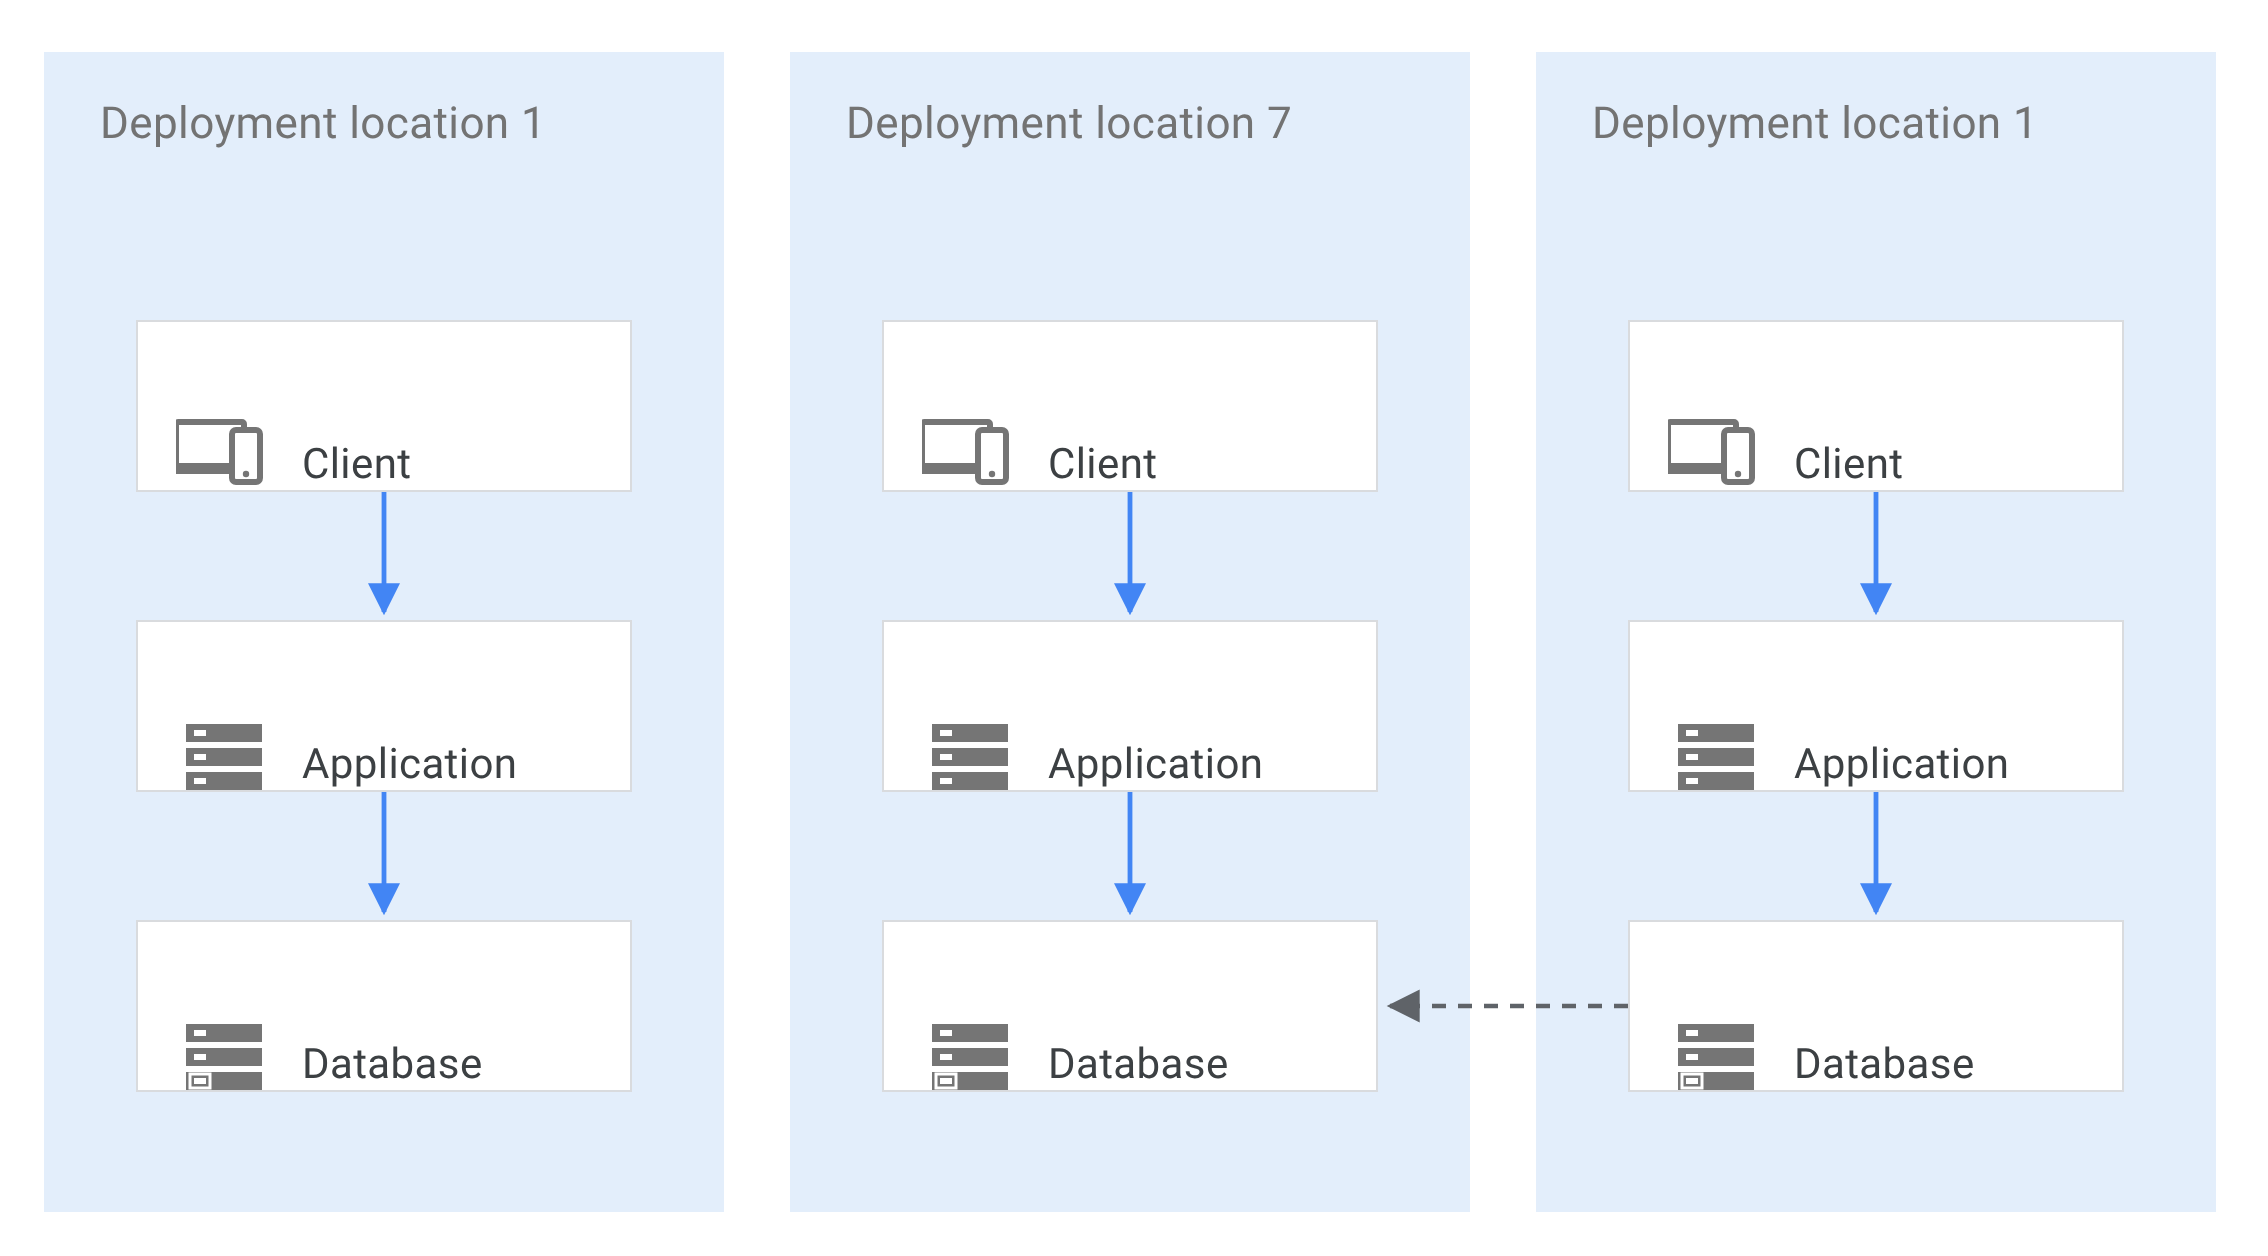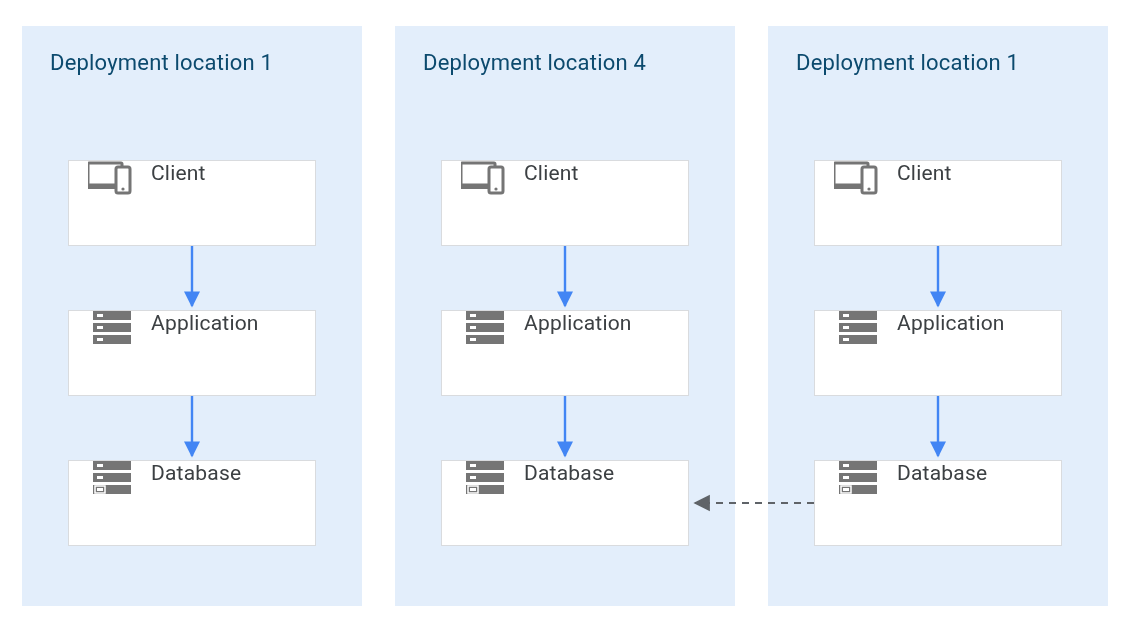--- a/index.html
+++ b/index.html
@@ -19,31 +19,31 @@
     background: #e3eefb;
     box-sizing: border-box;
     top: 26px;
     height: 580px;
   }
   .region-title {
     position: absolute;
     top: 24px;
     left: 28px;
     font-size: 22px;
-    color: #0c4a6e;
+    color: #737373;
     letter-spacing: 0.2px;
   }
   .node {
     position: absolute;
     background: #fff;
     border: 1px solid #d9dbde;
     box-sizing: border-box;
     display: flex;
     flex-direction: row;
-    align-items: flex-start;
+    align-items: flex-end;
     height: 86px;
   }
   .node .icon-wrap {
     width: 78px;
     display: flex;
     align-items: center;
     justify-content: center;
     padding-left: 4px;
   }
   .node .label {
@@ -56,21 +56,21 @@
 </head>
 <body>
 
 <div class="canvas">
 
   <div class="region" style="left:22px; width:340px;">
     <div class="region-title">Deployment location 1</div>
   </div>
 
   <div class="region" style="left:395px; width:340px;">
-    <div class="region-title">Deployment location 4</div>
+    <div class="region-title">Deployment location 7</div>
   </div>
 
   <div class="region" style="left:768px; width:340px;">
     <div class="region-title">Deployment location 1</div>
   </div>
 
   <svg width="0" height="0" style="position:absolute">
     <defs>
 
       <g id="ico-client">

